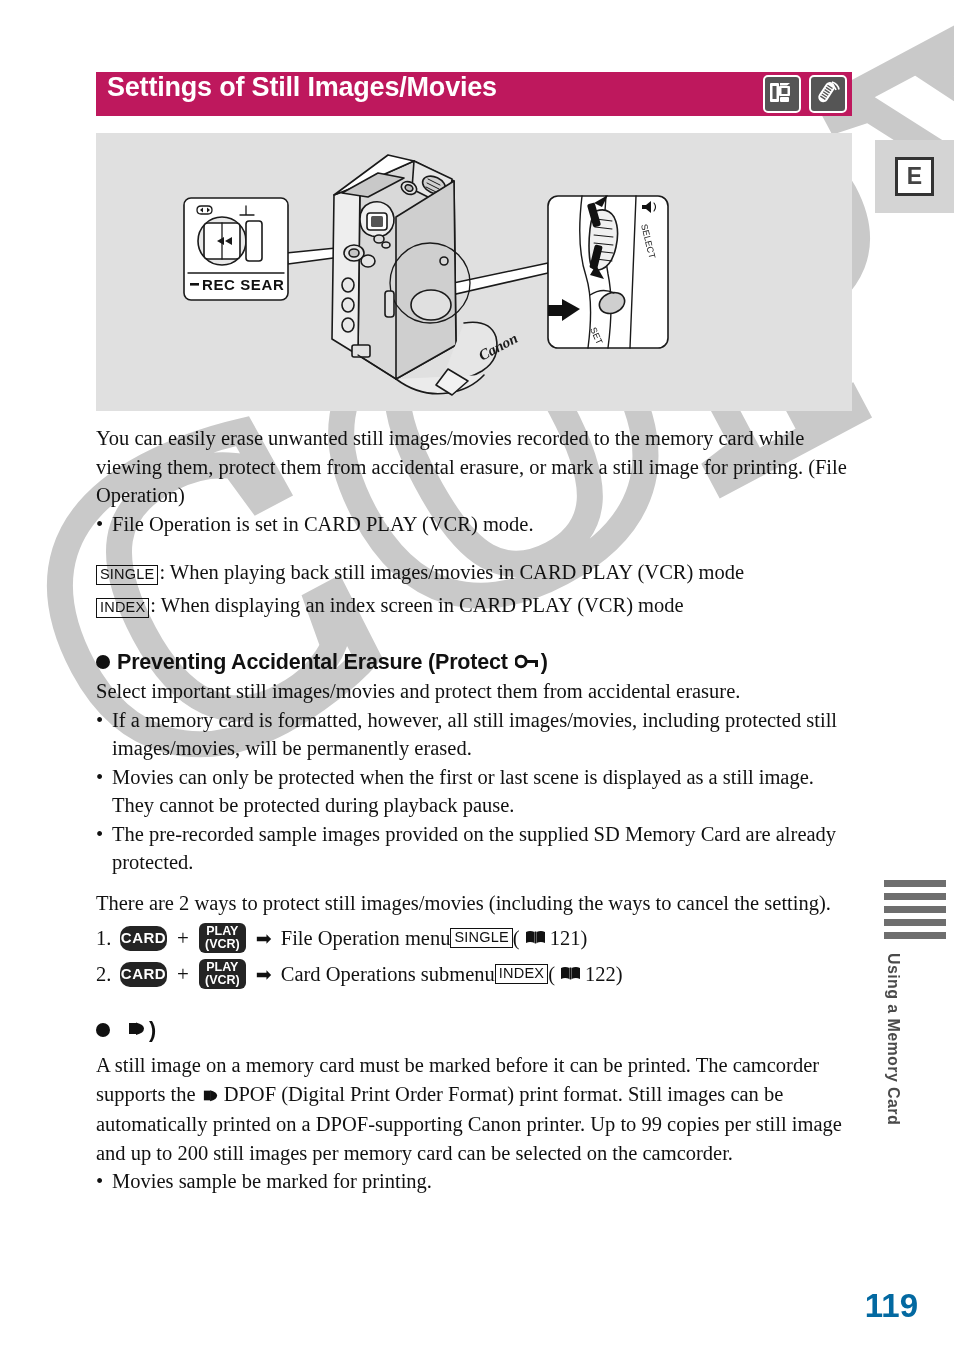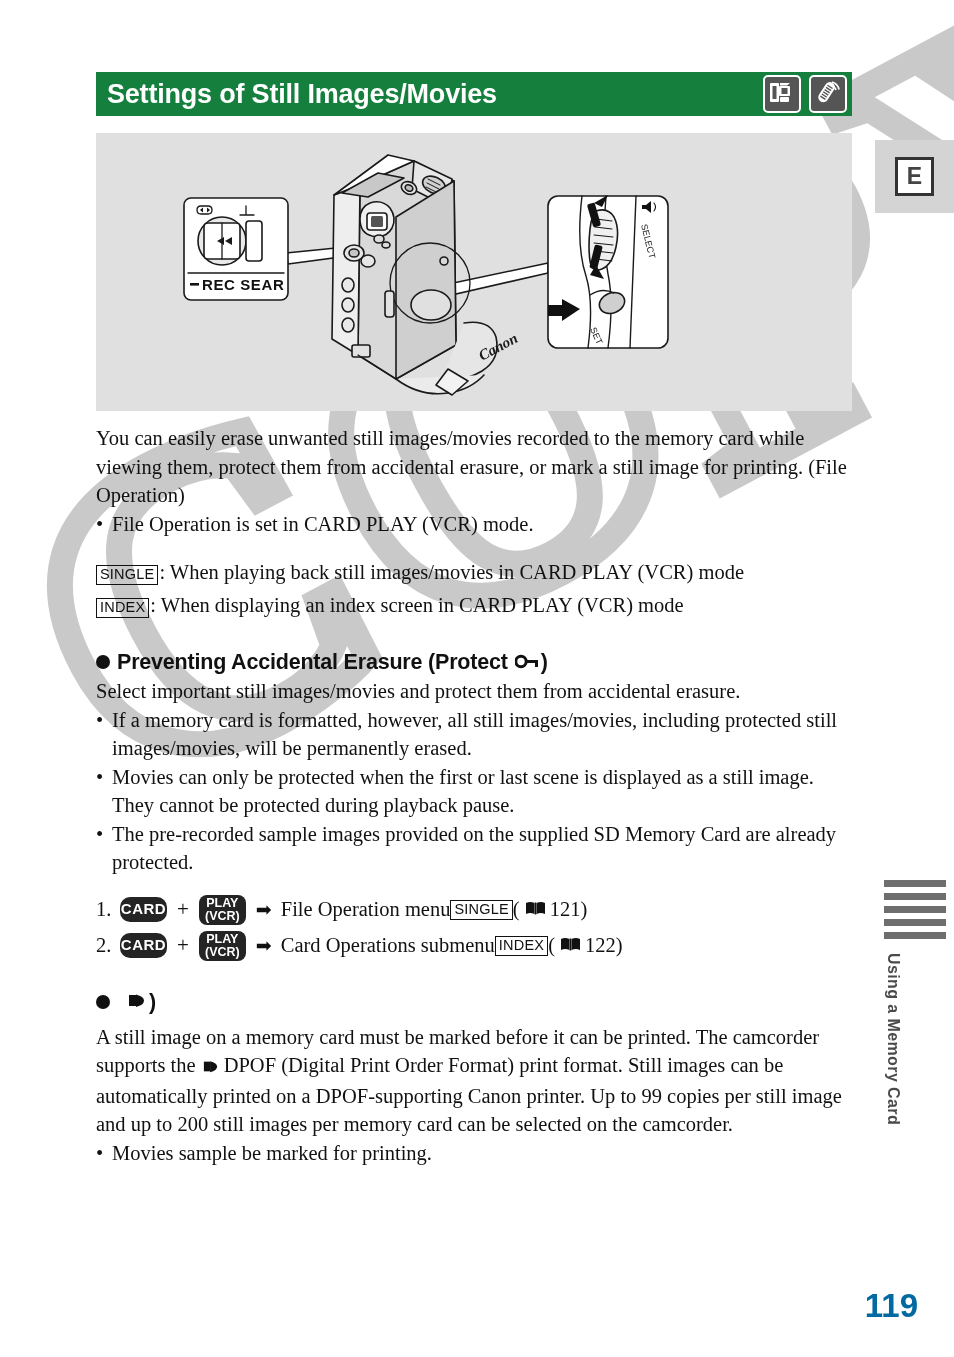--- a/index.html
+++ b/index.html
@@ -38,24 +38,23 @@
     transform: rotate(-28deg);
     transform-origin: left top;
     white-space: nowrap;
   }
 
   
   #header-bar {
     position: absolute;
     left: 96px; top: 72px;
     width: 756px; height: 44px;
-    background: #15803d;
+    background: #be185d;
     z-index: 4;
     display: flex;
-    align-items: center;
   }
   #header-title {
     color: #ffffff;
     font-family: "Liberation Sans", sans-serif;
     font-weight: bold;
     font-size: 27px;
     letter-spacing: -0.2px;
     margin-left: 11px;
     white-space: nowrap;
   }
@@ -219,21 +218,20 @@
     width: 47px; height: 25px;
     font-size: 15px;
     letter-spacing: 0.5px;
     border-radius: 10px;
   }
   .badge-play {
     width: 47px; height: 30px;
     font-size: 12.5px;
     line-height: 13px;
     flex-direction: column;
-    border-radius: 8px;
   }
   .plus { margin: 0 10px; font-size: 21px; }
   .arrow-r { margin: 0 9px 0 10px; font-size: 19px; line-height: 1; }
   .step-text { white-space: nowrap; }
 
   
   #page-num {
     position: absolute;
     right: 36px;
     bottom: 32px;
@@ -458,20 +456,21 @@
     <span class="bullet-dot">•</span>
     <span class="bullet-text">Movies can only be protected when the first or last scene is displayed as a still image. They cannot be protected during playback pause.</span>
   </div>
   <div class="bullet-row">
     <span class="bullet-dot">•</span>
     <span class="bullet-text">The pre-recorded sample images provided on the supplied SD Memory Card are already protected.</span>
   </div>
 
   <div class="spacer-12"></div>
 
+  <p class="para">There are 2 ways to protect still images/movies (including the ways to cancel the setting).</p>
 
   <div class="step-row" style="margin-top:4px;">
     <span class="step-num">1.</span>
     <span class="badge badge-card">CARD</span>
     <span class="plus">+</span>
     <span class="badge badge-play">
       <span>PLAY</span>
       <span>(VCR)</span>
     </span>
     <span class="arrow-r">➡</span>

